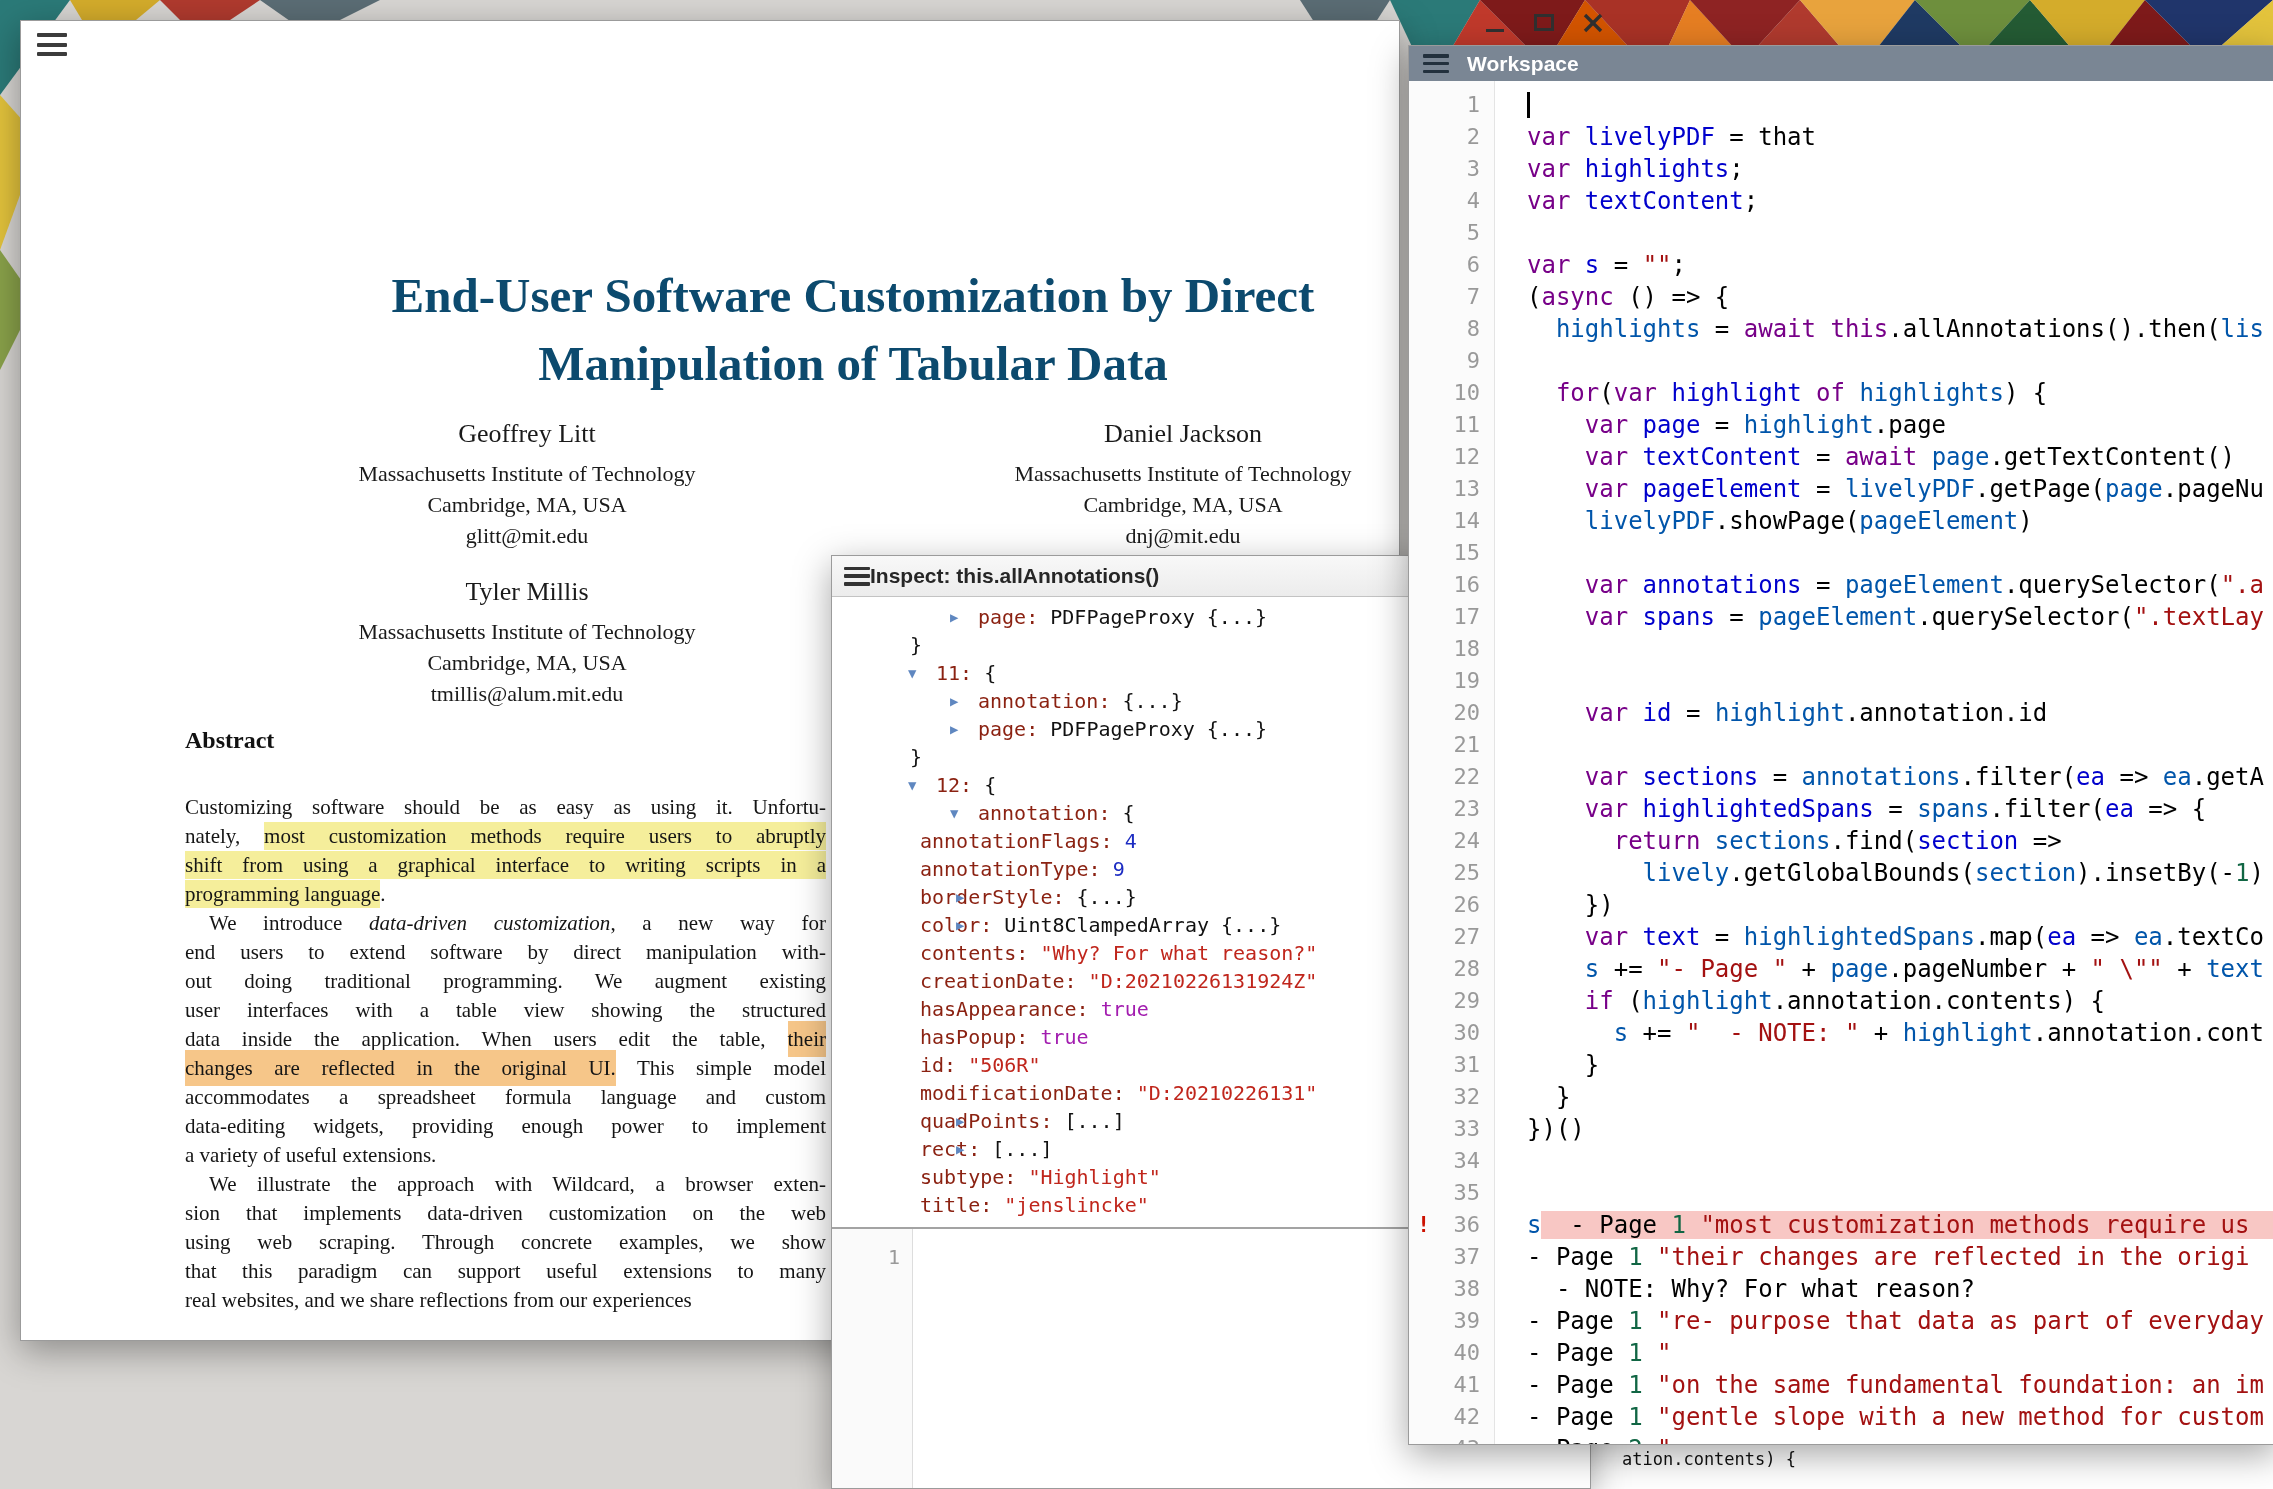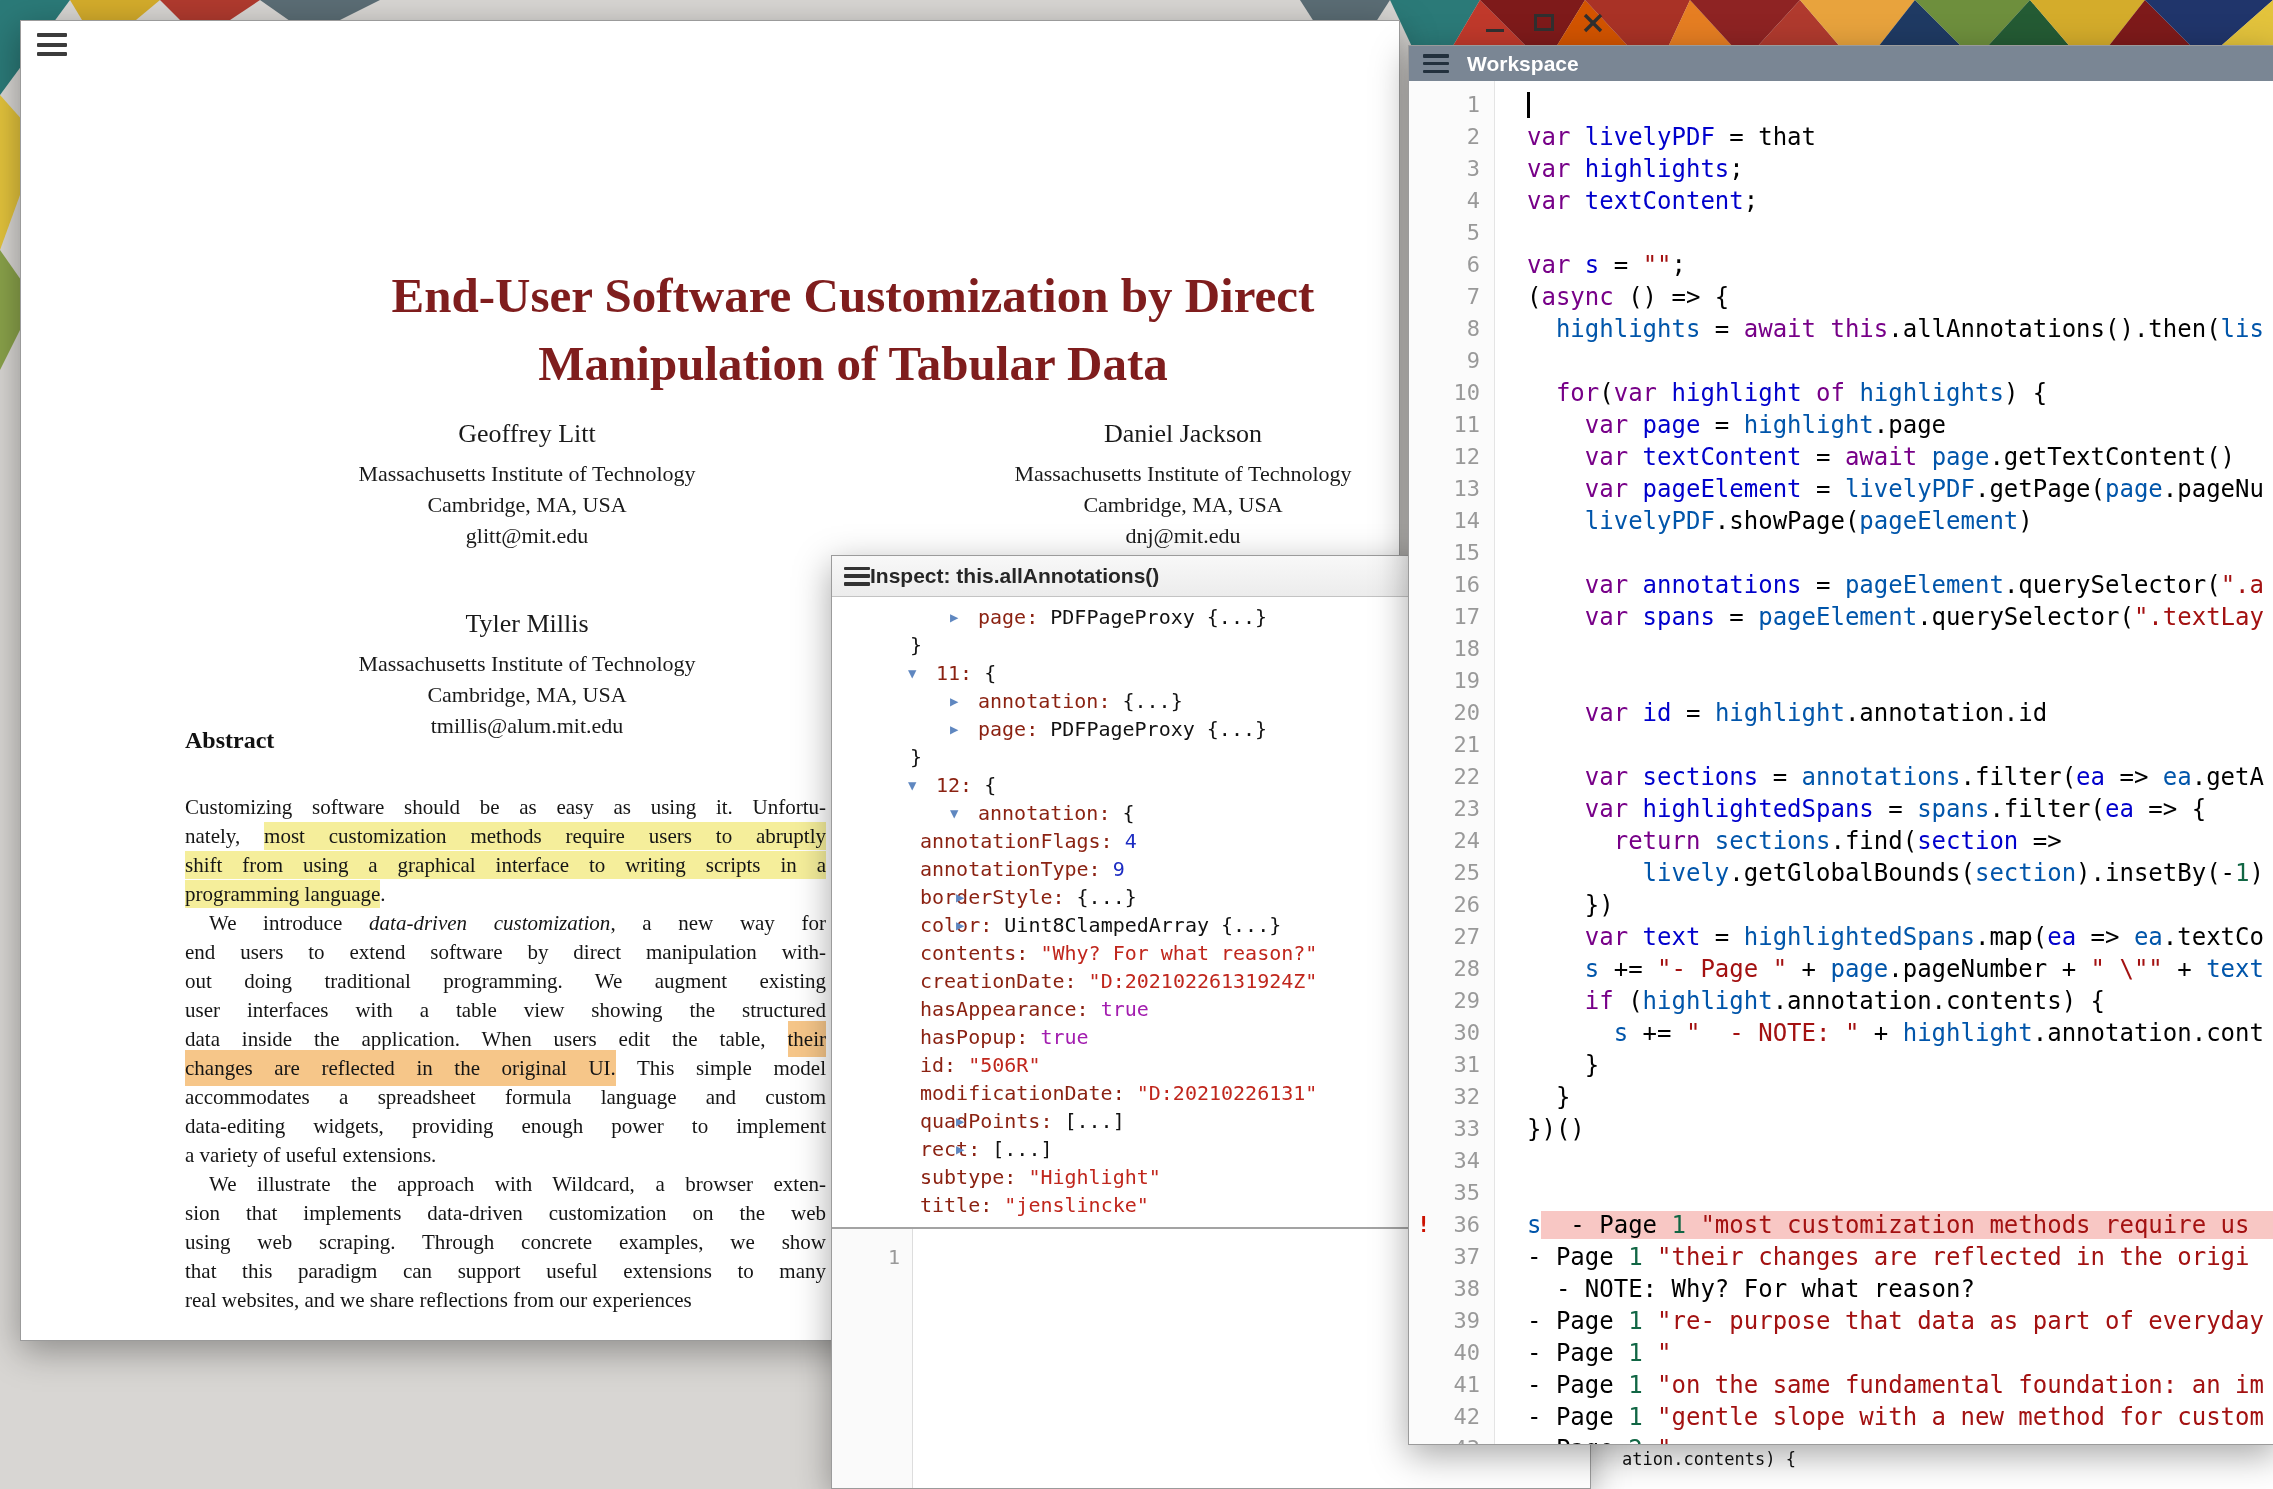--- a/index.html
+++ b/index.html
@@ -14,27 +14,27 @@
 
   
   #win-controls{position:absolute;left:1484px;top:12px;z-index:6;display:flex;gap:28px;align-items:flex-start}
   .wc{display:inline-block;width:22px;height:22px;position:relative;cursor:pointer}
   .wc.min::after{content:"";position:absolute;left:2px;right:2px;bottom:2px;height:3.5px;background:#2f2f2f}
   .wc.max{box-sizing:border-box;border:3px solid #2f2f2f;width:20px;height:17px;margin-top:2px}
 
   
   #pdf-window{left:20px;top:20px;width:1380px;height:1321px;z-index:2}
   #pdf-burger{position:absolute;left:16px;top:12px}
-  .p-title{position:absolute;left:0;width:1664px;text-align:center;font-family:"Liberation Serif",serif;font-weight:bold;font-size:49px;color:#7f1d1d}
+  .p-title{position:absolute;left:0;width:1664px;text-align:center;font-family:"Liberation Serif",serif;font-weight:bold;font-size:49px;color:#0c4a6e}
   .p-title.t1{top:246px}
   .p-title.t2{top:314px}
   .author{position:absolute;width:620px;text-align:center;font-family:"Liberation Serif",serif;color:#1a1a1a}
   .author.a0{left:196px;top:398px}
   .author.a1{left:852px;top:398px}
-  .author.a2{left:196px;top:588px}
+  .author.a2{left:196px;top:556px}
   .a-name{font-size:26px;margin-bottom:9px}
   .a-org,.a-loc,.a-email{font-size:22px;line-height:31px}
   #abstract-h{position:absolute;left:164px;top:706px;font-family:"Liberation Serif",serif;font-weight:bold;font-size:24px;color:#111}
   #abstract-lines{position:absolute;left:164px;top:772px;width:641px;font-family:"Liberation Serif",serif;font-size:21px;color:#151515}
   .ab-line{height:29px;line-height:29px;text-align:justify;text-align-last:justify;overflow:visible}
   .ab-line.no-just{text-align-last:auto}
   .ab-line.ind{text-indent:24px}
   .hl-y{background:#f5ee9b;padding:2px 0}
   .hl-o{background:#f6c689;padding:6px 0}
   .it{font-style:italic}

